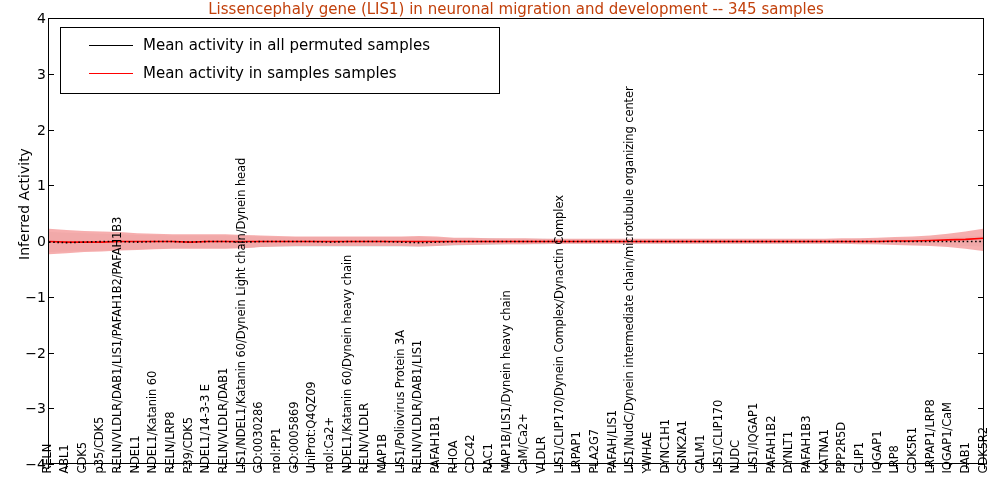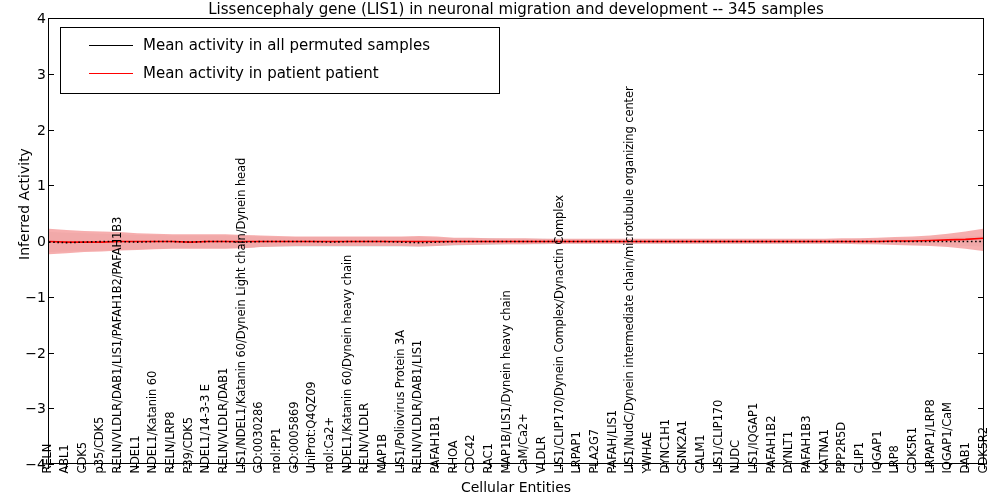--- a/index.html
+++ b/index.html
@@ -24,21 +24,21 @@
   }
 
   
   #chart-title {
     position: absolute;
     left: 48px;
     top: 1px;
     width: 936px;
     text-align: center;
     font-size: 15px;
-    color: #000000;
+    color: #c2410c;
     white-space: nowrap;
     line-height: 17px;
   }
 
   
   #plot-frame {
     position: absolute;
     left: 48px;
     top: 18px;
     width: 936px;
@@ -214,21 +214,21 @@
       </svg>
   </div>
 
   <div id="legend">
     <div class="legend-row r0">
       <span class="legend-line"></span>
       <span class="legend-text">Mean activity in all permuted samples</span>
     </div>
     <div class="legend-row r1">
       <span class="legend-line red"></span>
-      <span class="legend-text">Mean activity in patient patient</span>
+      <span class="legend-text">Mean activity in samples samples</span>
     </div>
   </div>
 
   <div id="xticks">
       <div class="xtick-mark" style="left: 0px;"></div>
       <div class="xtick-label" style="left: 4.5px; bottom: 27px;">RELN</div>
       <div class="xtick-mark" style="left: 17.6604px;"></div>
       <div class="xtick-label" style="left: 22.1604px; bottom: 27px;">ABL1</div>
       <div class="xtick-mark" style="left: 35.3208px;"></div>
       <div class="xtick-label" style="left: 39.8208px; bottom: 27px;">CDK5</div>
@@ -328,15 +328,14 @@
       <div class="xtick-label" style="left: 869.858px; bottom: 27px;">CDK5R1</div>
       <div class="xtick-mark" style="left: 883.019px;"></div>
       <div class="xtick-label" style="left: 887.519px; bottom: 27px;">LRPAP1/LRP8</div>
       <div class="xtick-mark" style="left: 900.679px;"></div>
       <div class="xtick-label" style="left: 905.179px; bottom: 27px;">IQGAP1/CaM</div>
       <div class="xtick-mark" style="left: 918.34px;"></div>
       <div class="xtick-label" style="left: 922.84px; bottom: 27px;">DAB1</div>
       <div class="xtick-mark" style="left: 936px;"></div>
       <div class="xtick-label" style="left: 940.5px; bottom: 27px;">CDK5R2</div>
     </div>
-  <div id="xlabel">Cellular Entities</div>
 
 </div>
 
 </body></html>

